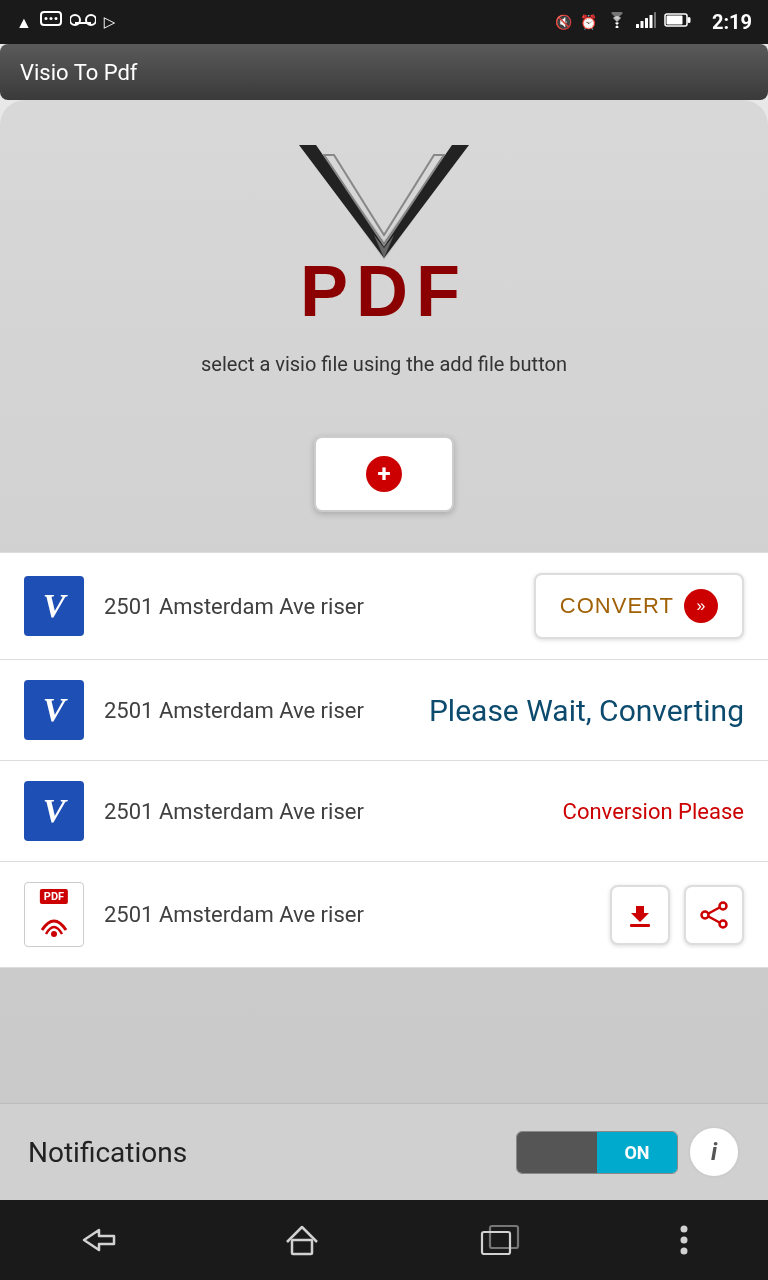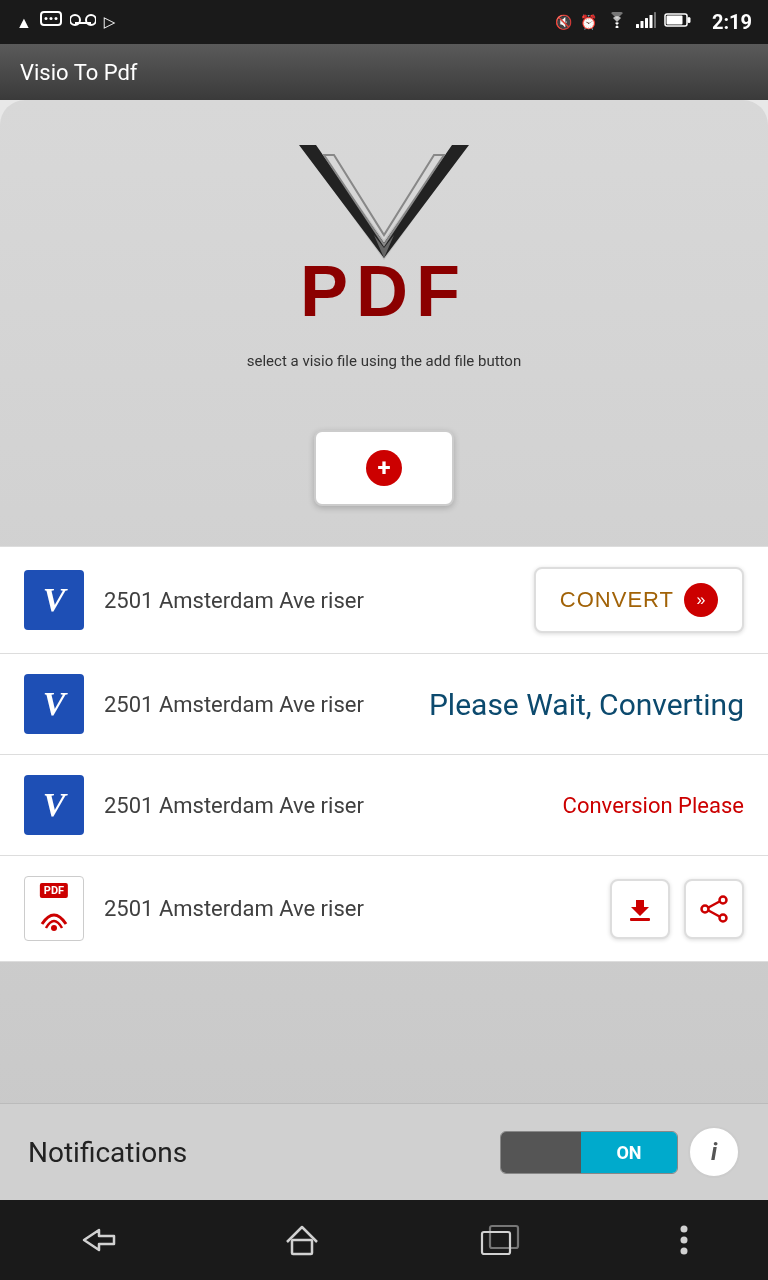--- a/index.html
+++ b/index.html
@@ -39,20 +39,21 @@
     }
 
     
     .title-bar {
       background: linear-gradient(180deg, #5a5a5a 0%, #3a3a3a 100%);
       height: 56px;
       display: flex;
       align-items: center;
       padding: 0 20px;
       flex-shrink: 0;
+      border-radius: 8px;
     }
     .title-bar-text {
       color: white;
       font-size: 22px;
       font-weight: 400;
     }
 
     
     .main-content {
       flex: 1;
@@ -79,21 +80,21 @@
       font-size: 72px;
       font-weight: bold;
       color: #8b0000;
       letter-spacing: 8px;
       margin-top: -20px;
       font-family: Arial, sans-serif;
     }
 
     .instruction-text {
       color: #333;
-      font-size: 15px;
+      font-size: 20px;
       margin-bottom: 60px;
       text-align: center;
     }
 
     
     .add-file-btn {
       background: white;
       border: 2px solid #ccc;
       border-radius: 8px;
       padding: 18px 50px;
@@ -290,21 +291,21 @@
       padding: 10px 20px;
       font-size: 18px;
       width: 80px;
     }
     .toggle-on {
       background: #00aacc;
       color: white;
       padding: 10px 20px;
       font-size: 18px;
       font-weight: bold;
-      width: 96px;
+      width: 80px;
       text-align: center;
     }
     .info-btn {
       width: 52px;
       height: 52px;
       background: white;
       border-radius: 50%;
       display: flex;
       align-items: center;
       justify-content: center;

